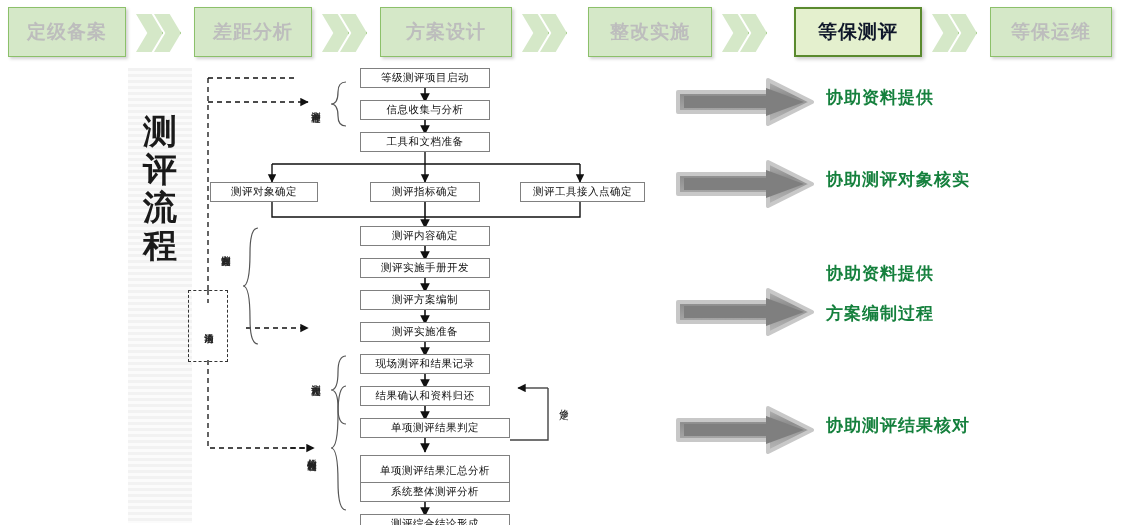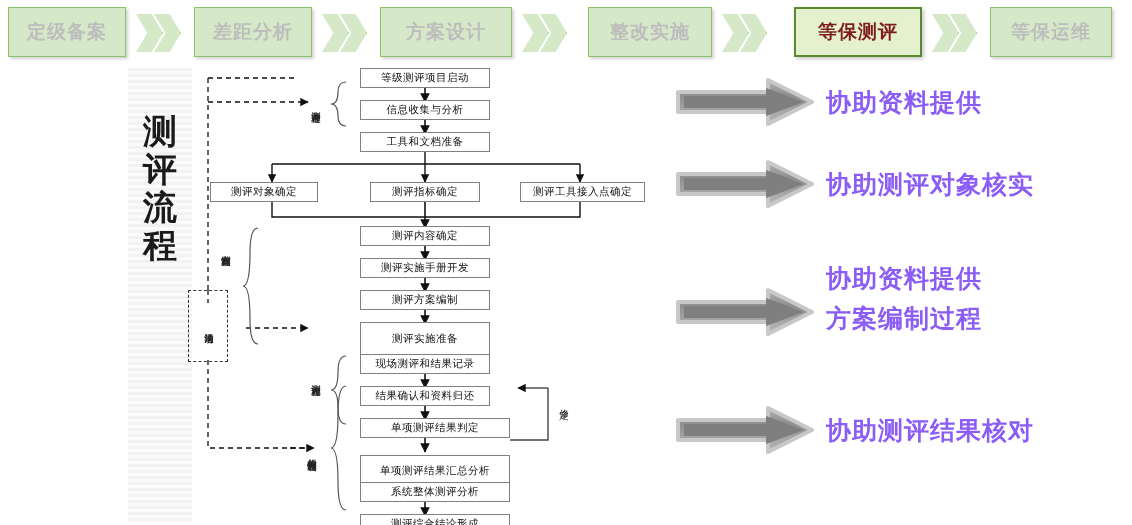--- a/index.html
+++ b/index.html
@@ -39,21 +39,21 @@
     color: #bdbdbd;
     letter-spacing: 1px;
     white-space: nowrap;
   }
   .stage-box.active {
     background: #e4f0ce;
     border: 2px solid #5a8a2e;
     box-shadow: 2px 2px 4px rgba(0,0,0,0.22);
   }
   .stage-box.active .lbl {
-    color: #7f1d1d;
+    color: #0f172a;
     text-align: center;
   }
   .chevpair {
     position: absolute;
     top: 14px;
     height: 38px;
     width: 46px;
   }
   .chev {
     position: absolute;
@@ -158,23 +158,23 @@
 
   
   .arrow-row { position: absolute; }
   .barrow {
     position: absolute;
     width: 140px; height: 48px;
   }
   .barrow svg { display: block; }
   .arrow-text {
     position: absolute;
-    font-size: 25px;
+    font-size: 17px;
     font-weight: bold;
-    color: #8b5cf6;
+    color: #15803d;
     white-space: nowrap;
     letter-spacing: 1px;
     font-family: "Liberation Sans", "DejaVu Sans", sans-serif;
   }
 </style>
 </head>
 <body>
 
 <div id="stage-bar">
 
@@ -301,21 +301,21 @@
   <div class="fbox" style="left:180px; top:72px; width:130px; height:20px;">工具和文档准备</div>
 
   <div class="fbox" style="left:30px;  top:122px; width:108px; height:20px;">测评对象确定</div>
   <div class="fbox" style="left:190px; top:122px; width:110px; height:20px;">测评指标确定</div>
   <div class="fbox" style="left:340px; top:122px; width:125px; height:20px;">测评工具接入点确定</div>
 
   <div class="fbox" style="left:180px; top:166px; width:130px; height:20px;">测评内容确定</div>
   <div class="fbox" style="left:180px; top:198px; width:130px; height:20px;text-align:right;">测评实施手册开发</div>
   <div class="fbox" style="left:180px; top:230px; width:130px; height:20px;">测评方案编制</div>
 
-  <div class="fbox" style="left:180px; top:262px; width:130px; height:33px;">测评实施准备</div>
+  <div class="fbox" style="left:180px; top:262px; width:130px; height:20px;">测评实施准备</div>
   <div class="fbox" style="left:180px; top:294px; width:130px; height:20px;">现场测评和结果记录</div>
   <div class="fbox" style="left:180px; top:326px; width:130px; height:20px;">结果确认和资料归还</div>
 
   <div class="fbox" style="left:180px; top:358px; width:150px; height:20px;">单项测评结果判定</div>
   <div class="fbox" style="left:180px; top:395px; width:150px; height:32px;">单项测评结果汇总分析</div>
   <div class="fbox" style="left:180px; top:422px; width:150px; height:20px;">系统整体测评分析</div>
   <div class="fbox" style="left:180px; top:408px; width:0px; height:0px; border:none;"></div>
 </div>
 
 <div id="flow-bottom" style="position:absolute; left:180px; top:60px; width:420px; height:520px;">

